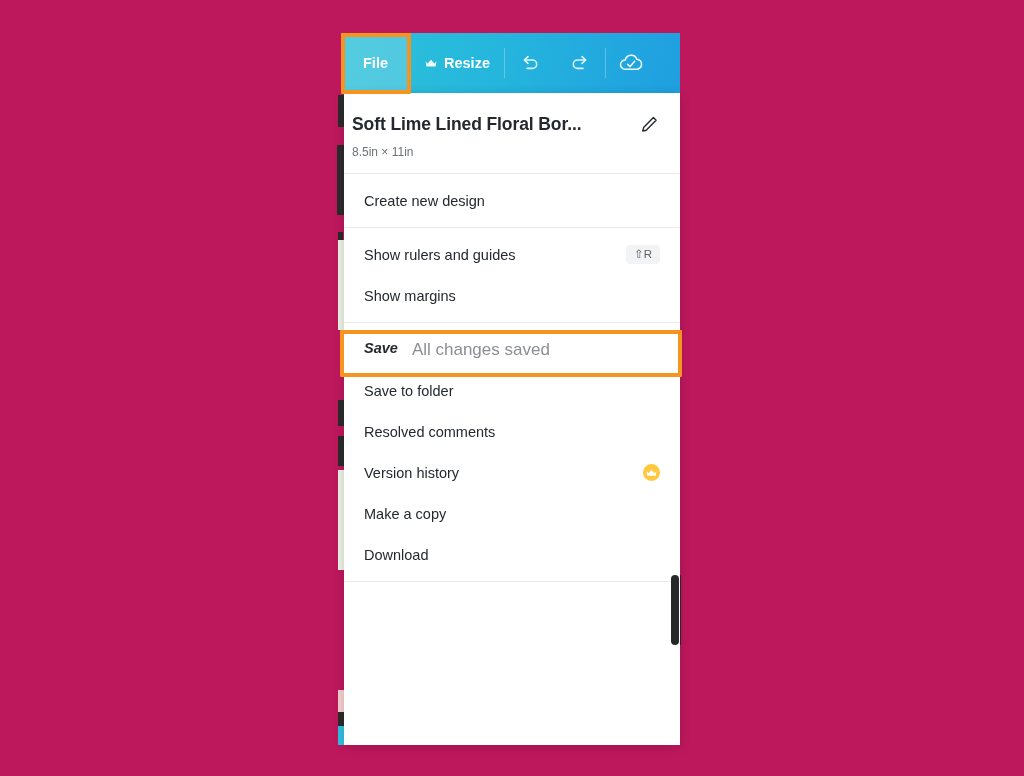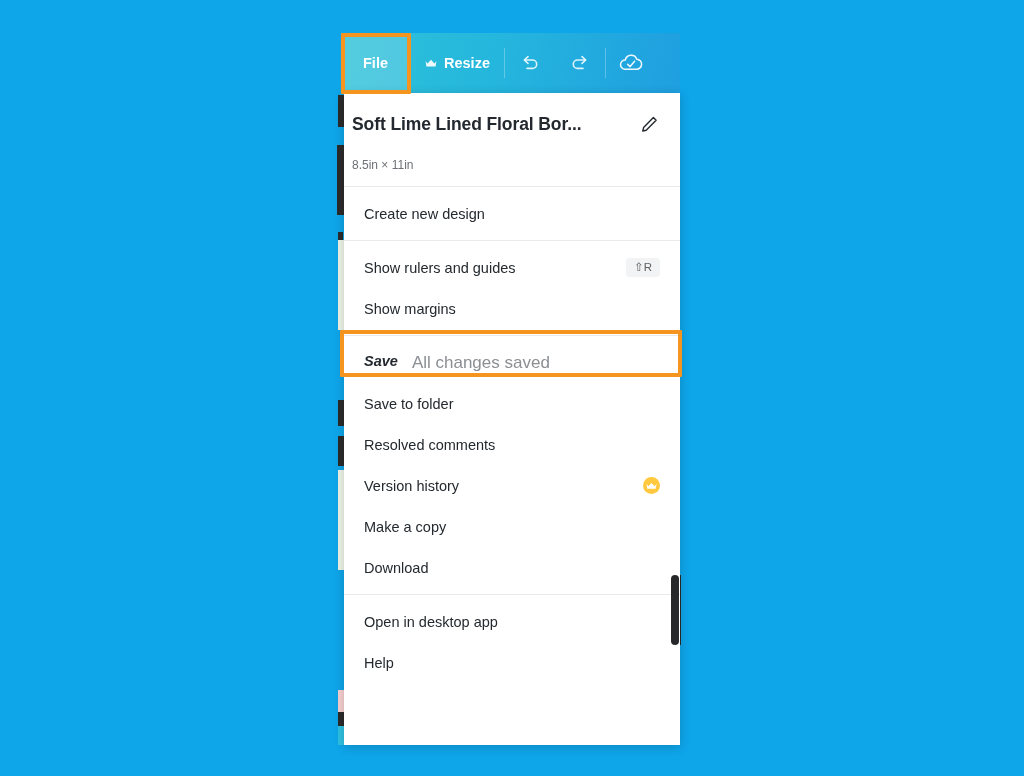--- a/index.html
+++ b/index.html
@@ -13,21 +13,21 @@
   body {
     font-family: "Liberation Sans", sans-serif;
     -webkit-font-smoothing: antialiased;
   }
 
   
   #stage {
     position: relative;
     width: 1024px;
     height: 776px;
-    background: #0ea5e9;
+    background: #be185d;
   }
 
   
   .edge-artifact {
     position: absolute;
     background: #2b2b2b;
   }
   .edge-artifact.pinkish { background: #f6cfd0; }
   .edge-artifact.cyanish { background: #2fc0e0; }
   .edge-artifact.greenish { background: #eef3e6; }
@@ -131,21 +131,21 @@
     width: 22px;
     height: 22px;
     flex: 0 0 auto;
     display: flex;
     align-items: center;
     justify-content: center;
     cursor: pointer;
     margin-left: 8px;
   }
   .design-dims {
-    margin-top: 23px;
+    margin-top: 10px;
     font-size: 12px;
     color: #6e7276;
   }
 
   .divider {
     height: 1px;
     background: #e8eaeb;
     width: 100%;
   }
 
@@ -379,33 +379,20 @@
 
       <div class="menu-item">
         <span class="label-wrap">
           <span class="label">Download</span>
         </span>
       </div>
     </div>
 
     <div class="divider"></div>
 
-    <div class="menu-group">
-      <div class="menu-item">
-        <span class="label-wrap">
-          <span class="label">Open in desktop app</span>
-        </span>
-      </div>
-
-      <div class="menu-item">
-        <span class="label-wrap">
-          <span class="label">Help</span>
-        </span>
-      </div>
-    </div>
 
     <div id="menu-scrollbar-track">
       <div id="menu-scrollbar-thumb"></div>
     </div>
   </div>
 
   <div class="hl-box" id="hl-file"></div>
   <div class="hl-box" id="hl-bleed"></div>
 
 </div>

